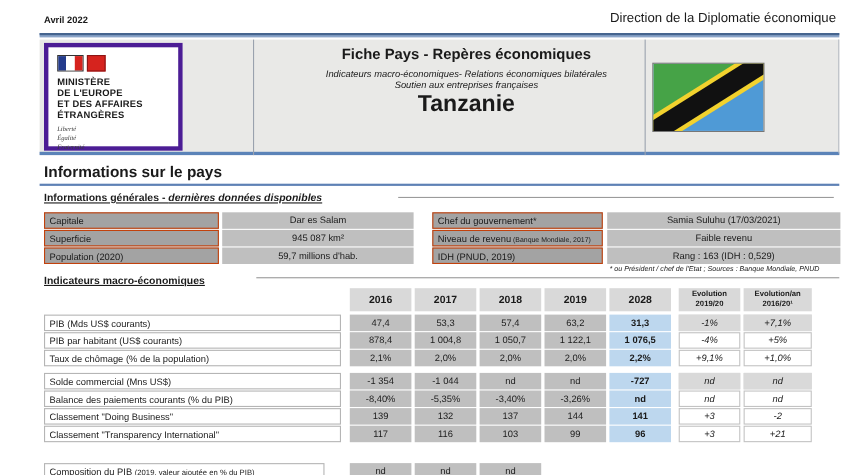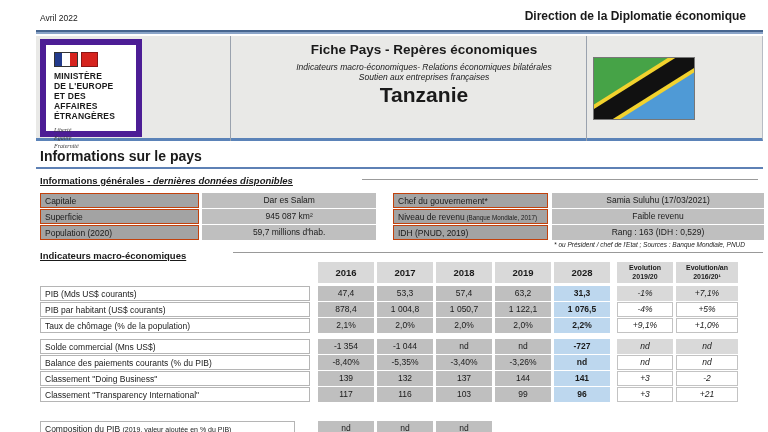--- a/index.html
+++ b/index.html
@@ -1,30 +1,30 @@
 <!DOCTYPE html>
 <html><head>
 <meta charset="utf-8">
 <style>
   * { margin:0; padding:0; box-sizing:border-box; }
   html,body { width:768px; height:432px; overflow:hidden; }
   body { font-family:"Liberation Sans",sans-serif; background:#ffffff; color:#1a1a1a; position:relative; }
   .abs { position:absolute; }
 
   
-  .hdr-date { left:40px; top:13px; font-size:8.5px; font-weight:normal; }
-  .hdr-dept { right:22px; top:9px; font-size:12px; font-weight:bold; }
+  .hdr-date { left:40px; top:13px; font-size:8.5px; font-weight:bold; }
+  .hdr-dept { right:8px; top:9px; font-size:12px; font-weight:normal; }
   .hdr-rule { left:36px; top:30px; width:727px; height:4px; background:#8aa4c8; border-top:2px solid #46658f; }
 
   
   .banner { left:36px; top:36px; width:727px; height:105px; background:#e9e9e7;
             border-bottom:3px solid #5b83b8; border-right:1px solid #b7bcc4; }
   .vdiv { top:36px; height:105px; width:1px; background:#9aa2ae; }
 
-  .logo-box { left:40px; top:39px; width:102px; height:98px; background:#fff; border:6px solid #4c1d95; padding:7px 8px 0 8px; }
+  .logo-box { left:40px; top:39px; width:126px; height:98px; background:#fff; border:4px solid #4c1d95; padding:7px 8px 0 8px; }
   .flags { display:flex; gap:3px; align-items:flex-start; }
   .fr-flag { width:24px; height:15px; display:flex; border:1px solid #333; }
   .fr-flag i { display:block; height:100%; width:33.4%; }
   .red-flag { width:17px; height:15px; border:1px solid #8c1515; }
   .ministry { margin-top:4px; font-size:8.5px; font-weight:bold; line-height:1.18; letter-spacing:.2px; }
   .ministry span { display:block; }
   .motto { margin-top:5px; font-family:"Liberation Serif",serif; font-style:italic; font-size:6px; line-height:1.35; color:#3a3a3a; }
   .motto span { display:block; }
 
   .title-block { left:232px; top:42px; width:352px; text-align:center;margin-left:16px; }

